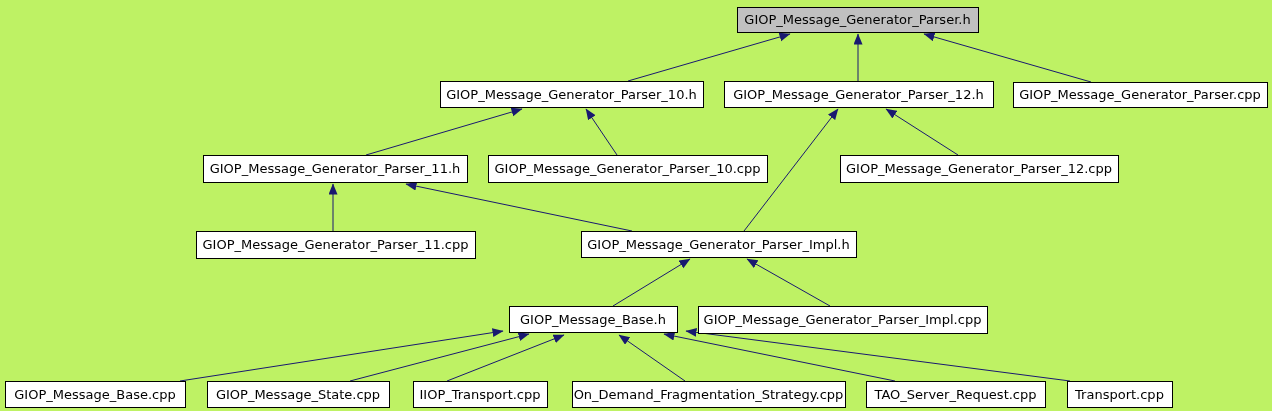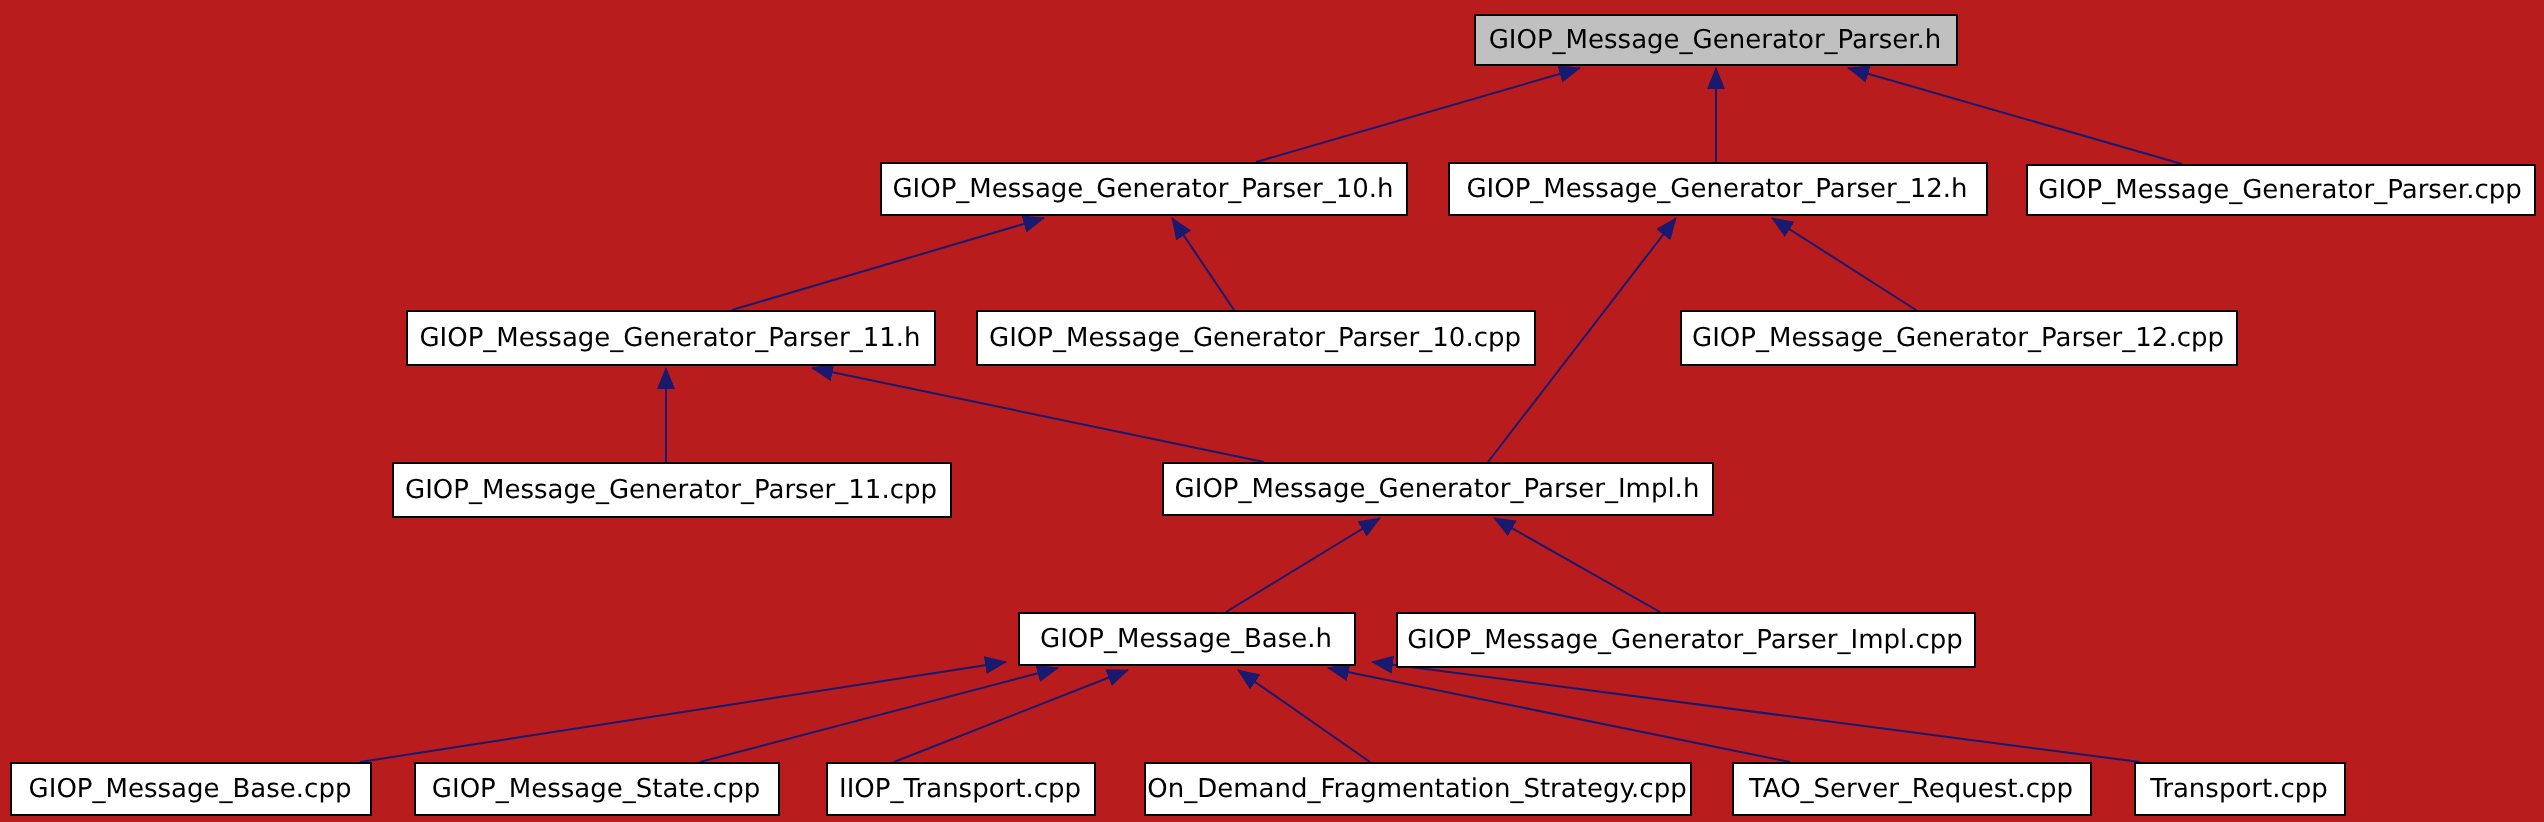--- a/index.html
+++ b/index.html
@@ -4,21 +4,21 @@
 <style>
   html, body {
     margin: 0;
     padding: 0;
     background: #ffffff;
   }
   .graph-wrap {
     position: relative;
     width: 1272px;
     height: 411px;
-    background: #b91c1c;
+    background: #bef264;
     overflow: hidden;
   }
   svg {
     display: block;
     font-family: "DejaVu Sans", "Liberation Sans", sans-serif;
   }
   .node-rect {
     stroke-width: 1px;
   }
   .node-label {

